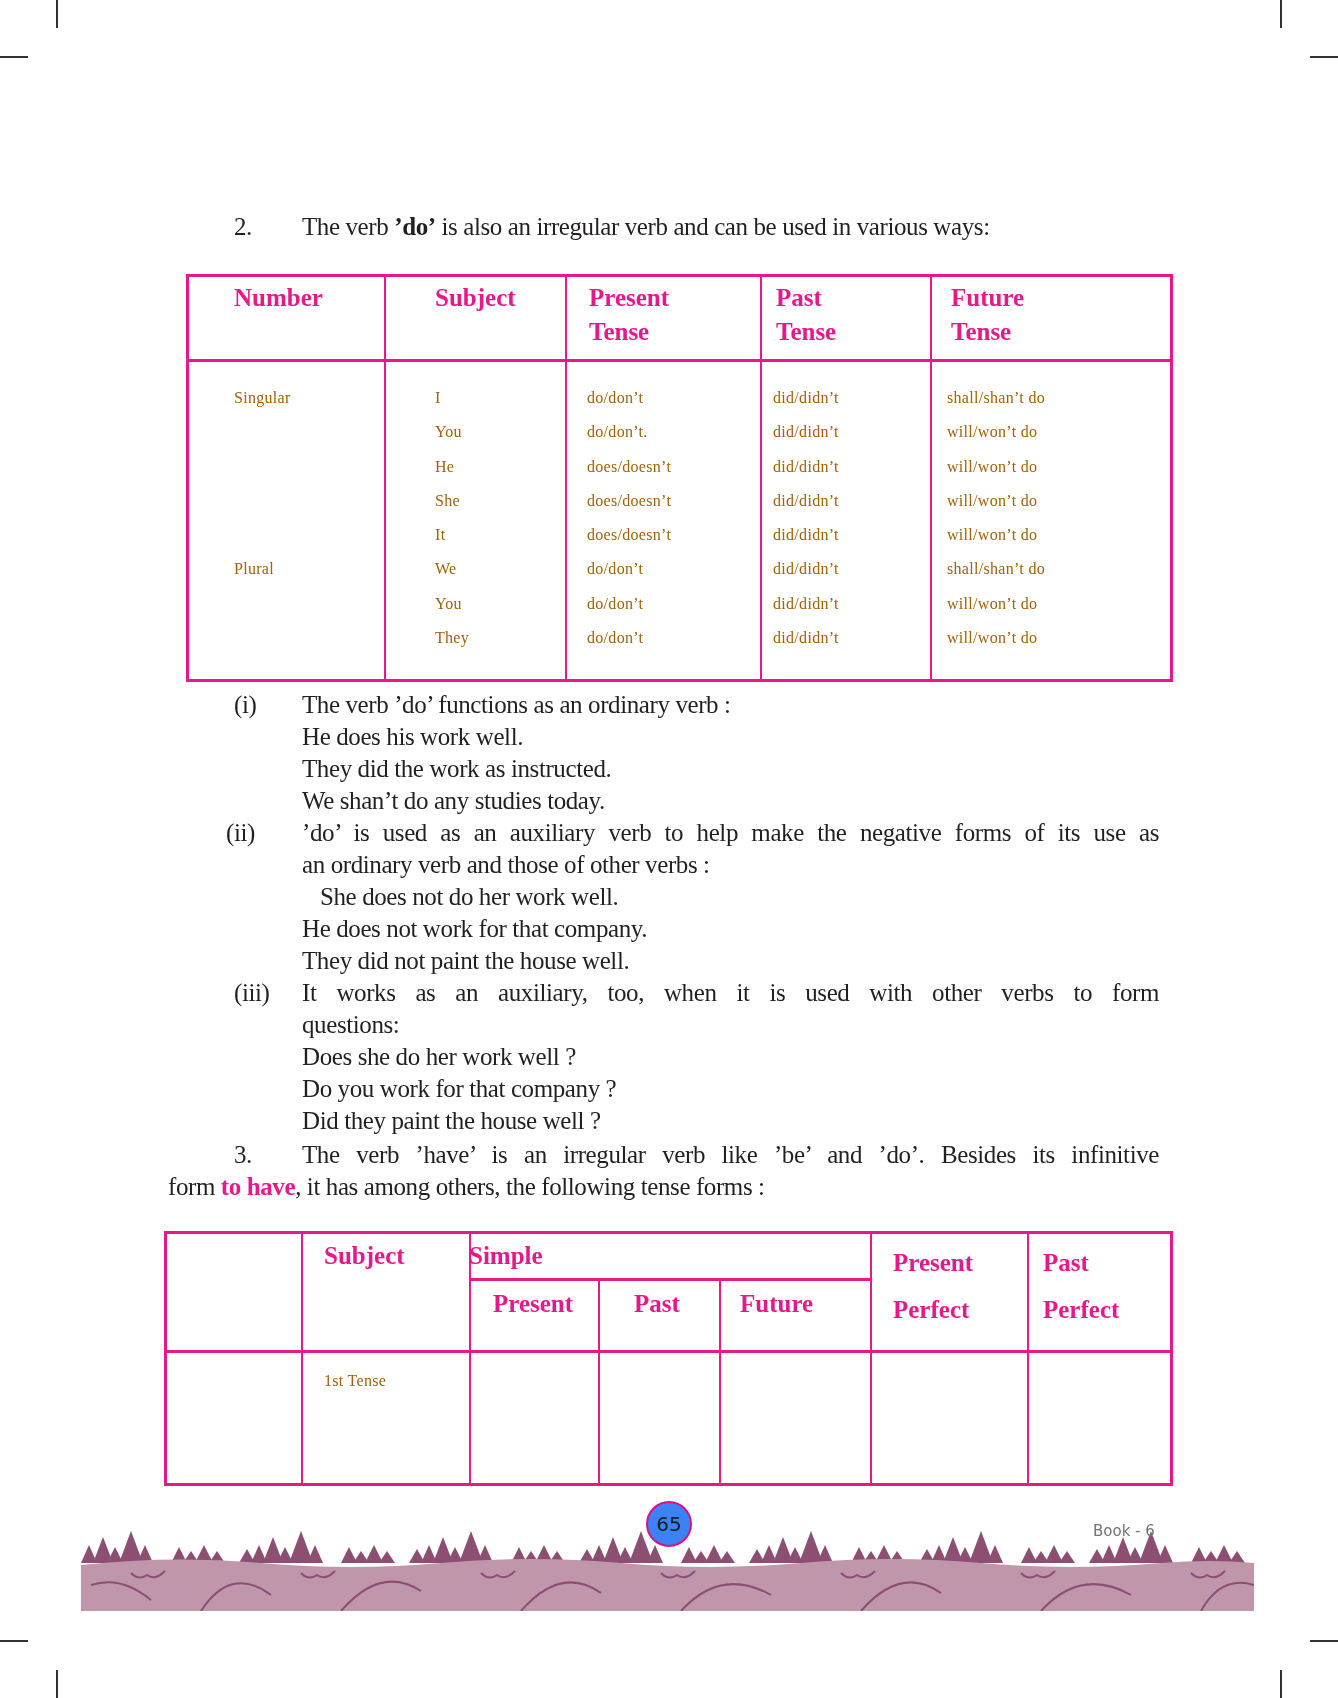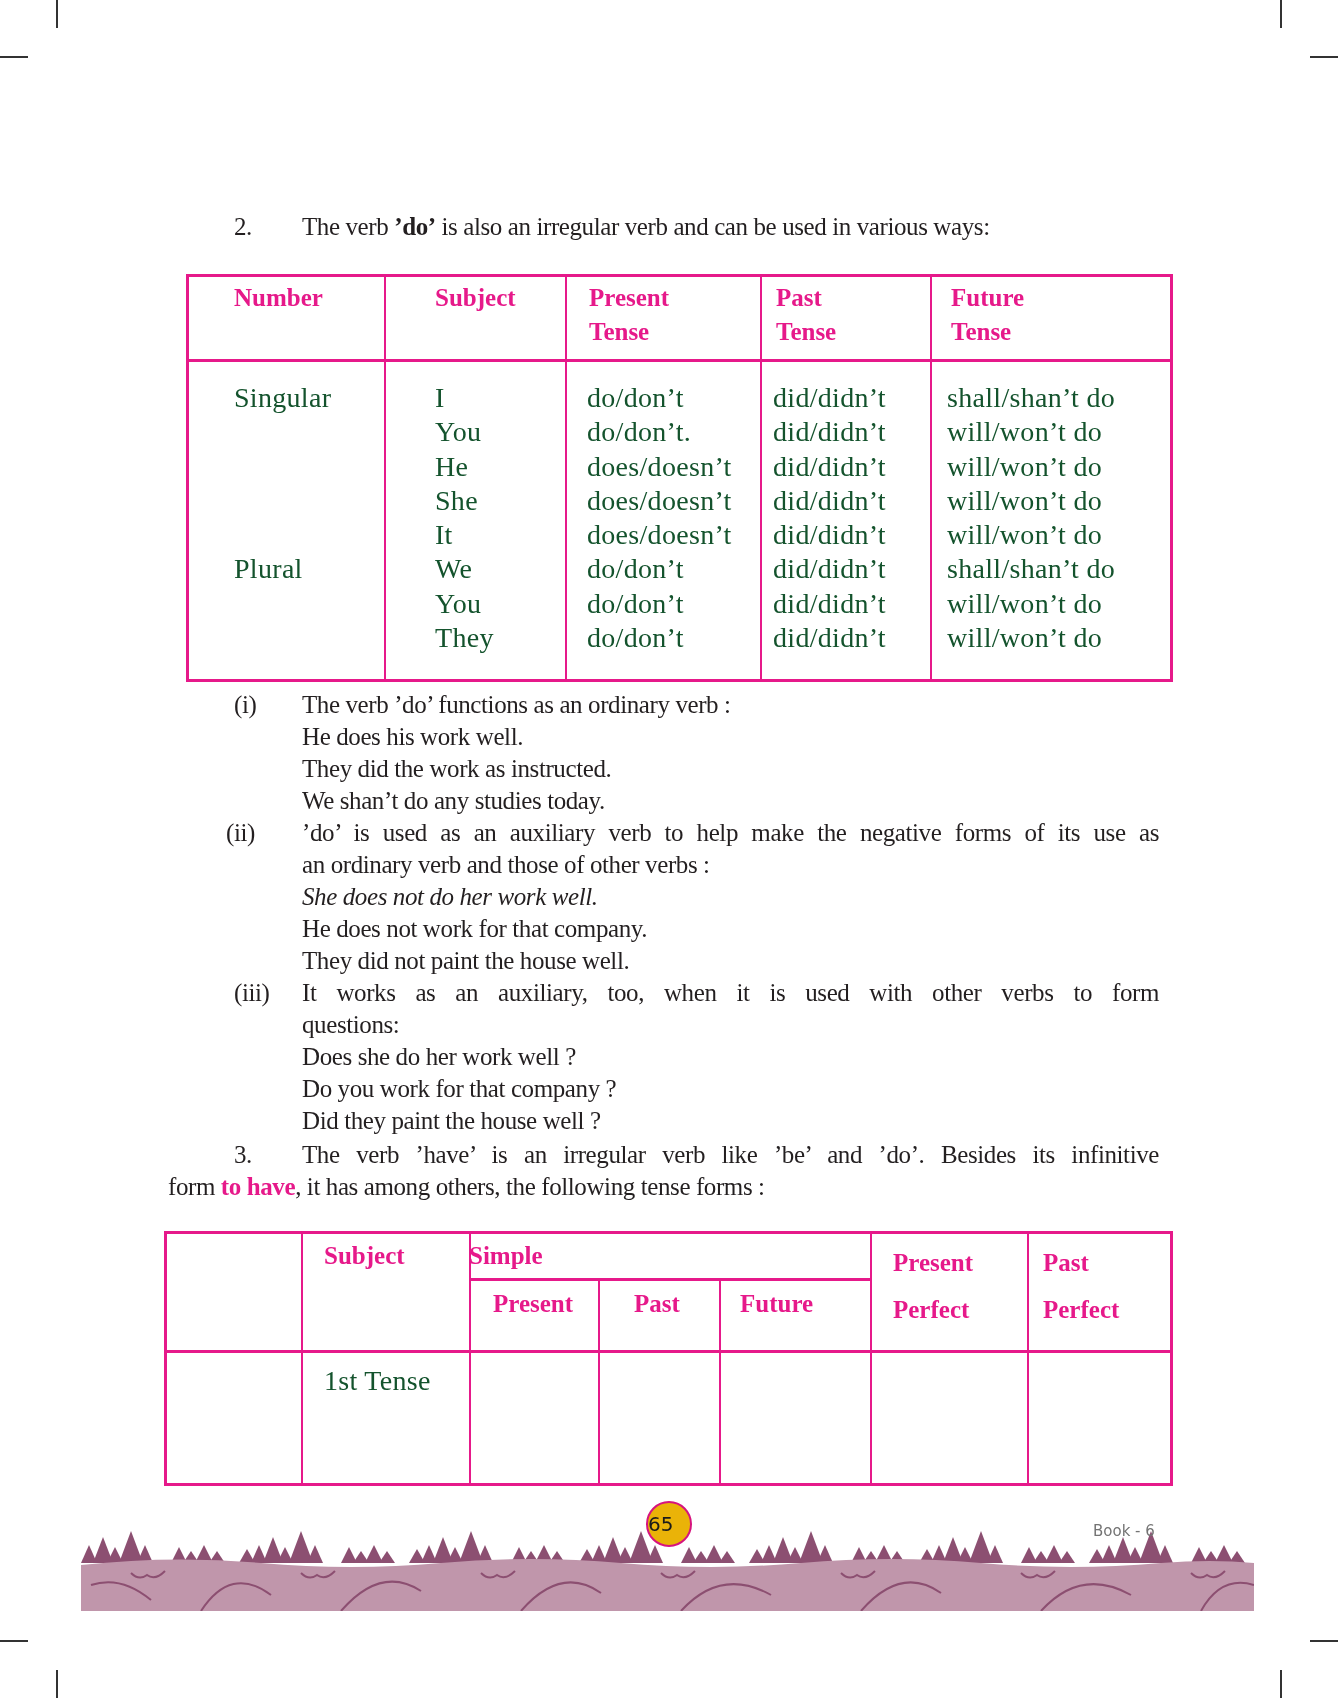--- a/index.html
+++ b/index.html
@@ -6,25 +6,25 @@
   body { width: 1338px; height: 1698px; position: relative; background: #ffffff; overflow: hidden;
          font-family: "Liberation Serif", "DejaVu Serif", serif; color: #231f20; }
   .crop { position: absolute; background: #333; }
   .line { position: absolute; font-size: 25px; line-height: 32px; white-space: nowrap; letter-spacing: -0.4px; }
   .pink { color: #e6198a; }
   .bold { font-weight: bold; }
   .tbl-border { position: absolute; border: 3px solid #e6198a; box-sizing: border-box; }
   .vline { position: absolute; width: 2px; background: #e6198a; }
   .hline { position: absolute; height: 3px; background: #e6198a; }
   .th { position: absolute; font-weight: bold; color: #e6198a; font-size: 25px; line-height: 34px; white-space: nowrap; }
-  .td { position: absolute; font-size: 28px; line-height: 34.3px; white-space: nowrap; color: #14532d; letter-spacing: 0.3px; }
+  .td { position: absolute; font-size: 16px; line-height: 34.3px; white-space: nowrap; color: #a16207; letter-spacing: 0.3px; }
   .justify { text-align: justify; text-align-last: justify; }
   .pg-circle { position: absolute; width: 46px; height: 46px; border-radius: 50%; border: 2px solid #d6147e;
-               background: #eab308; box-sizing: border-box; font-family: "DejaVu Sans", sans-serif;
-               font-size: 20px; line-height: 42px; color: #1b1b1b; z-index: 3; }
+               background: #3b82f6; box-sizing: border-box; font-family: "DejaVu Sans", sans-serif;
+               font-size: 20px; line-height: 42px; text-align: center; color: #1b1b1b; z-index: 3; }
   .book-label { position: absolute; font-family: "DejaVu Sans", sans-serif; font-size: 15px; color: #737373; }
 </style>
 </head>
 <body>
 
 <div class="crop" style="left:56px;top:0;width:2px;height:28px;"></div>
 <div class="crop" style="left:0;top:56px;width:28px;height:2px;"></div>
 <div class="crop" style="left:1280px;top:0;width:2px;height:28px;"></div>
 <div class="crop" style="left:1310px;top:56px;width:28px;height:2px;"></div>
 <div class="crop" style="left:56px;top:1670px;width:2px;height:28px;"></div>
@@ -117,21 +117,21 @@
 <div>
   <span class="line" style="left:234px;top:689px;">(i)</span>
   <span class="line" style="left:302px;top:689px;">The verb ’do’ functions as an ordinary verb :</span>
   <span class="line" style="left:302px;top:721px;">He does his work well.</span>
   <span class="line" style="left:302px;top:753px;">They did the work as instructed.</span>
   <span class="line" style="left:302px;top:785px;">We shan’t do any studies today.</span>
 
   <span class="line" style="left:226px;top:817px;">(ii)</span>
   <span class="line justify" style="left:302px;top:817px;width:857px;">’do’ is used as an auxiliary verb to help make the negative forms of its use as</span>
   <span class="line" style="left:302px;top:849px;">an ordinary verb and those of other verbs :</span>
-  <span class="line" style="left:302px;top:881px;font-style:italic;">She does not do her work well.</span>
+  <span class="line" style="left:320px;top:881px;">She does not do her work well.</span>
   <span class="line" style="left:302px;top:913px;">He does not work for that company.</span>
   <span class="line" style="left:302px;top:945px;">They did not paint the house well.</span>
 
   <span class="line" style="left:234px;top:977px;">(iii)</span>
   <span class="line justify" style="left:302px;top:977px;width:857px;word-spacing:6px;">It works as an auxiliary, too, when it is used with other verbs to form</span>
   <span class="line" style="left:302px;top:1009px;text-align:right;">questions:</span>
   <span class="line" style="left:302px;top:1041px;">Does she do her work well ?</span>
   <span class="line" style="left:302px;top:1073px;">Do you work for that company ?</span>
   <span class="line" style="left:302px;top:1105px;">Did they paint the house well ?</span>
 </div>

